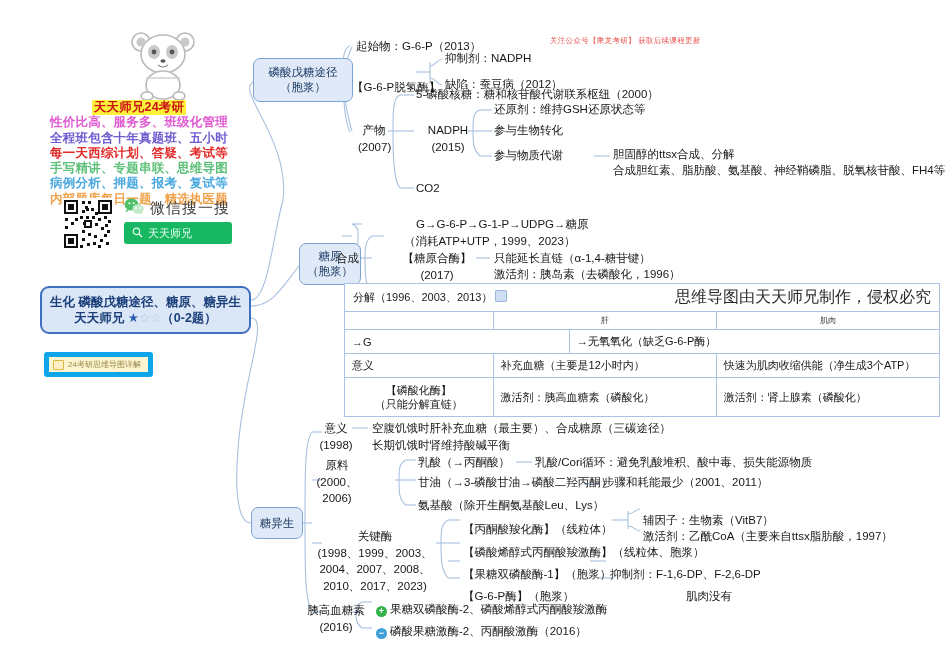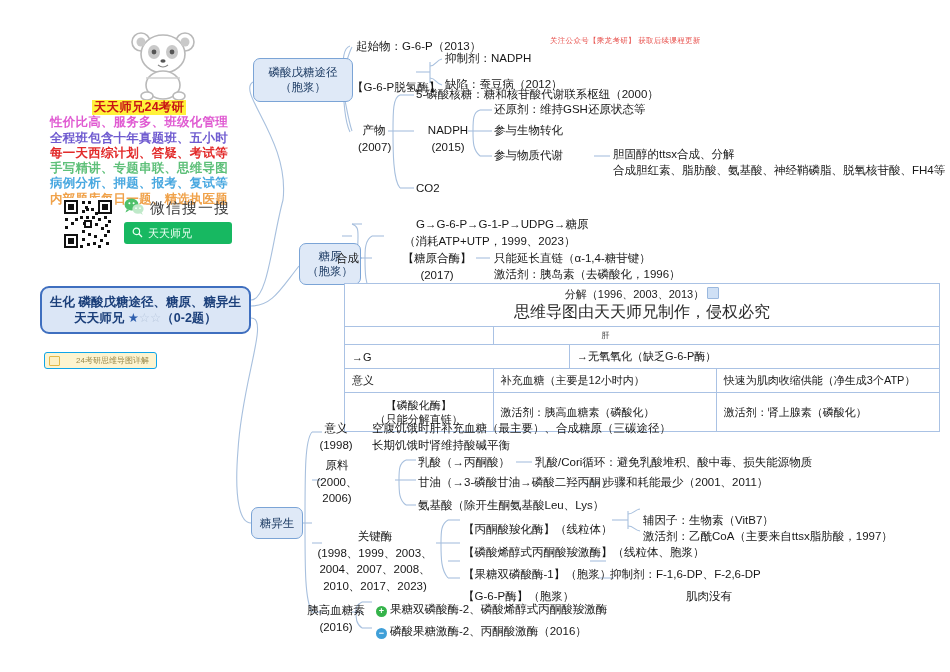--- a/index.html
+++ b/index.html
@@ -29,22 +29,22 @@
   #wxsearch .lbl{color:#eafff2;font-size:11px;}
 
   
   .node{border:1.4px solid #7ba4d6;background:#dfe9f7;border-radius:7px;
         text-align:center;line-height:1.3;color:#16355e;font-size:11.5px;
         display:flex;align-items:center;justify-content:center;box-sizing:border-box;}
   #root{left:40px;top:286px;width:211px;height:48px;border:2.5px solid #3f6fbf;
         background:#dbe6f6;border-radius:9px;font-weight:bold;font-size:12.5px;color:#1b3f7a;}
   #root .star{color:#2f5fae;}
   #root .star .dim{color:#b9c8de;}
-  #badge{left:44px;top:352px;background:#fdf4d0;border:1px solid #0ea5e9;border-radius:3px;
-         padding:2px 7px 2px 4px;font-size:8px;color:#9a8a4e;display:flex;align-items:center;gap:16px;}
+  #badge{left:44px;top:352px;background:#fdf4d0;border:5px solid #0ea5e9;border-radius:3px;
+         padding:2px 7px 2px 4px;font-size:8px;color:#9a8a4e;display:flex;align-items:center;gap:4px;}
   #badge .bi{width:9px;height:8px;border:1px solid #e0b84a;background:#fdf0c4;border-radius:1px;display:block;}
 
   #n-ppp{left:253px;top:58px;width:100px;height:44px;}
   #n-gly{left:299px;top:243px;width:62px;height:42px;}
   #n-gng{left:251px;top:507px;width:52px;height:32px;}
 
   
   .t{font-size:11.5px;line-height:1.45;color:#171717;white-space:nowrap;}
   .tc{text-align:center;}
   .red{color:#e8534f;font-size:7.5px;letter-spacing:.3px;white-space:nowrap;}
@@ -53,21 +53,21 @@
   
   #tbl{left:344px;top:283px;width:596px;border:1px solid #aac2e4;box-sizing:border-box;background:#fff;}
   #tbl .trow{display:flex;border-top:1px solid #aac2e4;}
   #tbl .trow:first-child{border-top:none;}
   #tbl .c{padding:4px 7px;font-size:11px;color:#171717;box-sizing:border-box;
           border-left:1px solid #aac2e4;display:flex;align-items:center;}
   #tbl .c:first-child{border-left:none;}
   #tbl .c0{width:148px;}
   #tbl .c1{width:224px;}
   #tbl .c2{width:224px;}
-  #tbl .titlerow{display:flex;align-items:center;justify-content:space-between;padding:3px 8px;flex-direction:column;}
+  #tbl .titlerow{display:flex;align-items:center;justify-content:space-between;padding:3px 8px;}
   #tbl .hdr{justify-content:center;font-size:8px;color:#3a3a3a;height:17px;padding:0;}
   #tbl .tall{height:38px;}
   #tbl .ctr{flex-direction:column;align-items:center;justify-content:center;text-align:center;line-height:1.3;}
   .xlsicon{display:inline-block;width:10px;height:10px;background:#cfe0f5;border:1px solid #9ab8de;
            border-radius:1px;vertical-align:-1px;margin-left:3px;}
 
   
   .bul{display:inline-flex;align-items:center;justify-content:center;width:11px;height:11px;
        border-radius:50%;color:#fff;font-size:9px;font-weight:bold;line-height:1;vertical-align:-1px;margin-right:3px;}
   .bplus{background:#35b34a;}
@@ -334,20 +334,21 @@
 <div class="abs" id="tbl">
   <div class="titlerow">
     <div style="font-size:11px;">
       <span>分解（1996、2003、2013）</span><span class="xlsicon"></span>
     </div>
     <div class="wm">思维导图由天天师兄制作，侵权必究</div>
   </div>
   <div class="trow">
     <div class="c c0 hdr"></div>
     <div class="c c1 hdr">肝</div>
+    <div class="c c2 hdr">肌肉</div>
   </div>
   <div class="trow">
     <div class="c c1">→G</div>
     <div class="c c2">→无氧氧化（缺乏G-6-P酶）</div>
   </div>
   <div class="trow">
     <div class="c c0">意义</div>
     <div class="c c1">补充血糖（主要是12小时内）</div>
     <div class="c c2">快速为肌肉收缩供能（净生成3个ATP）</div>
   </div>

